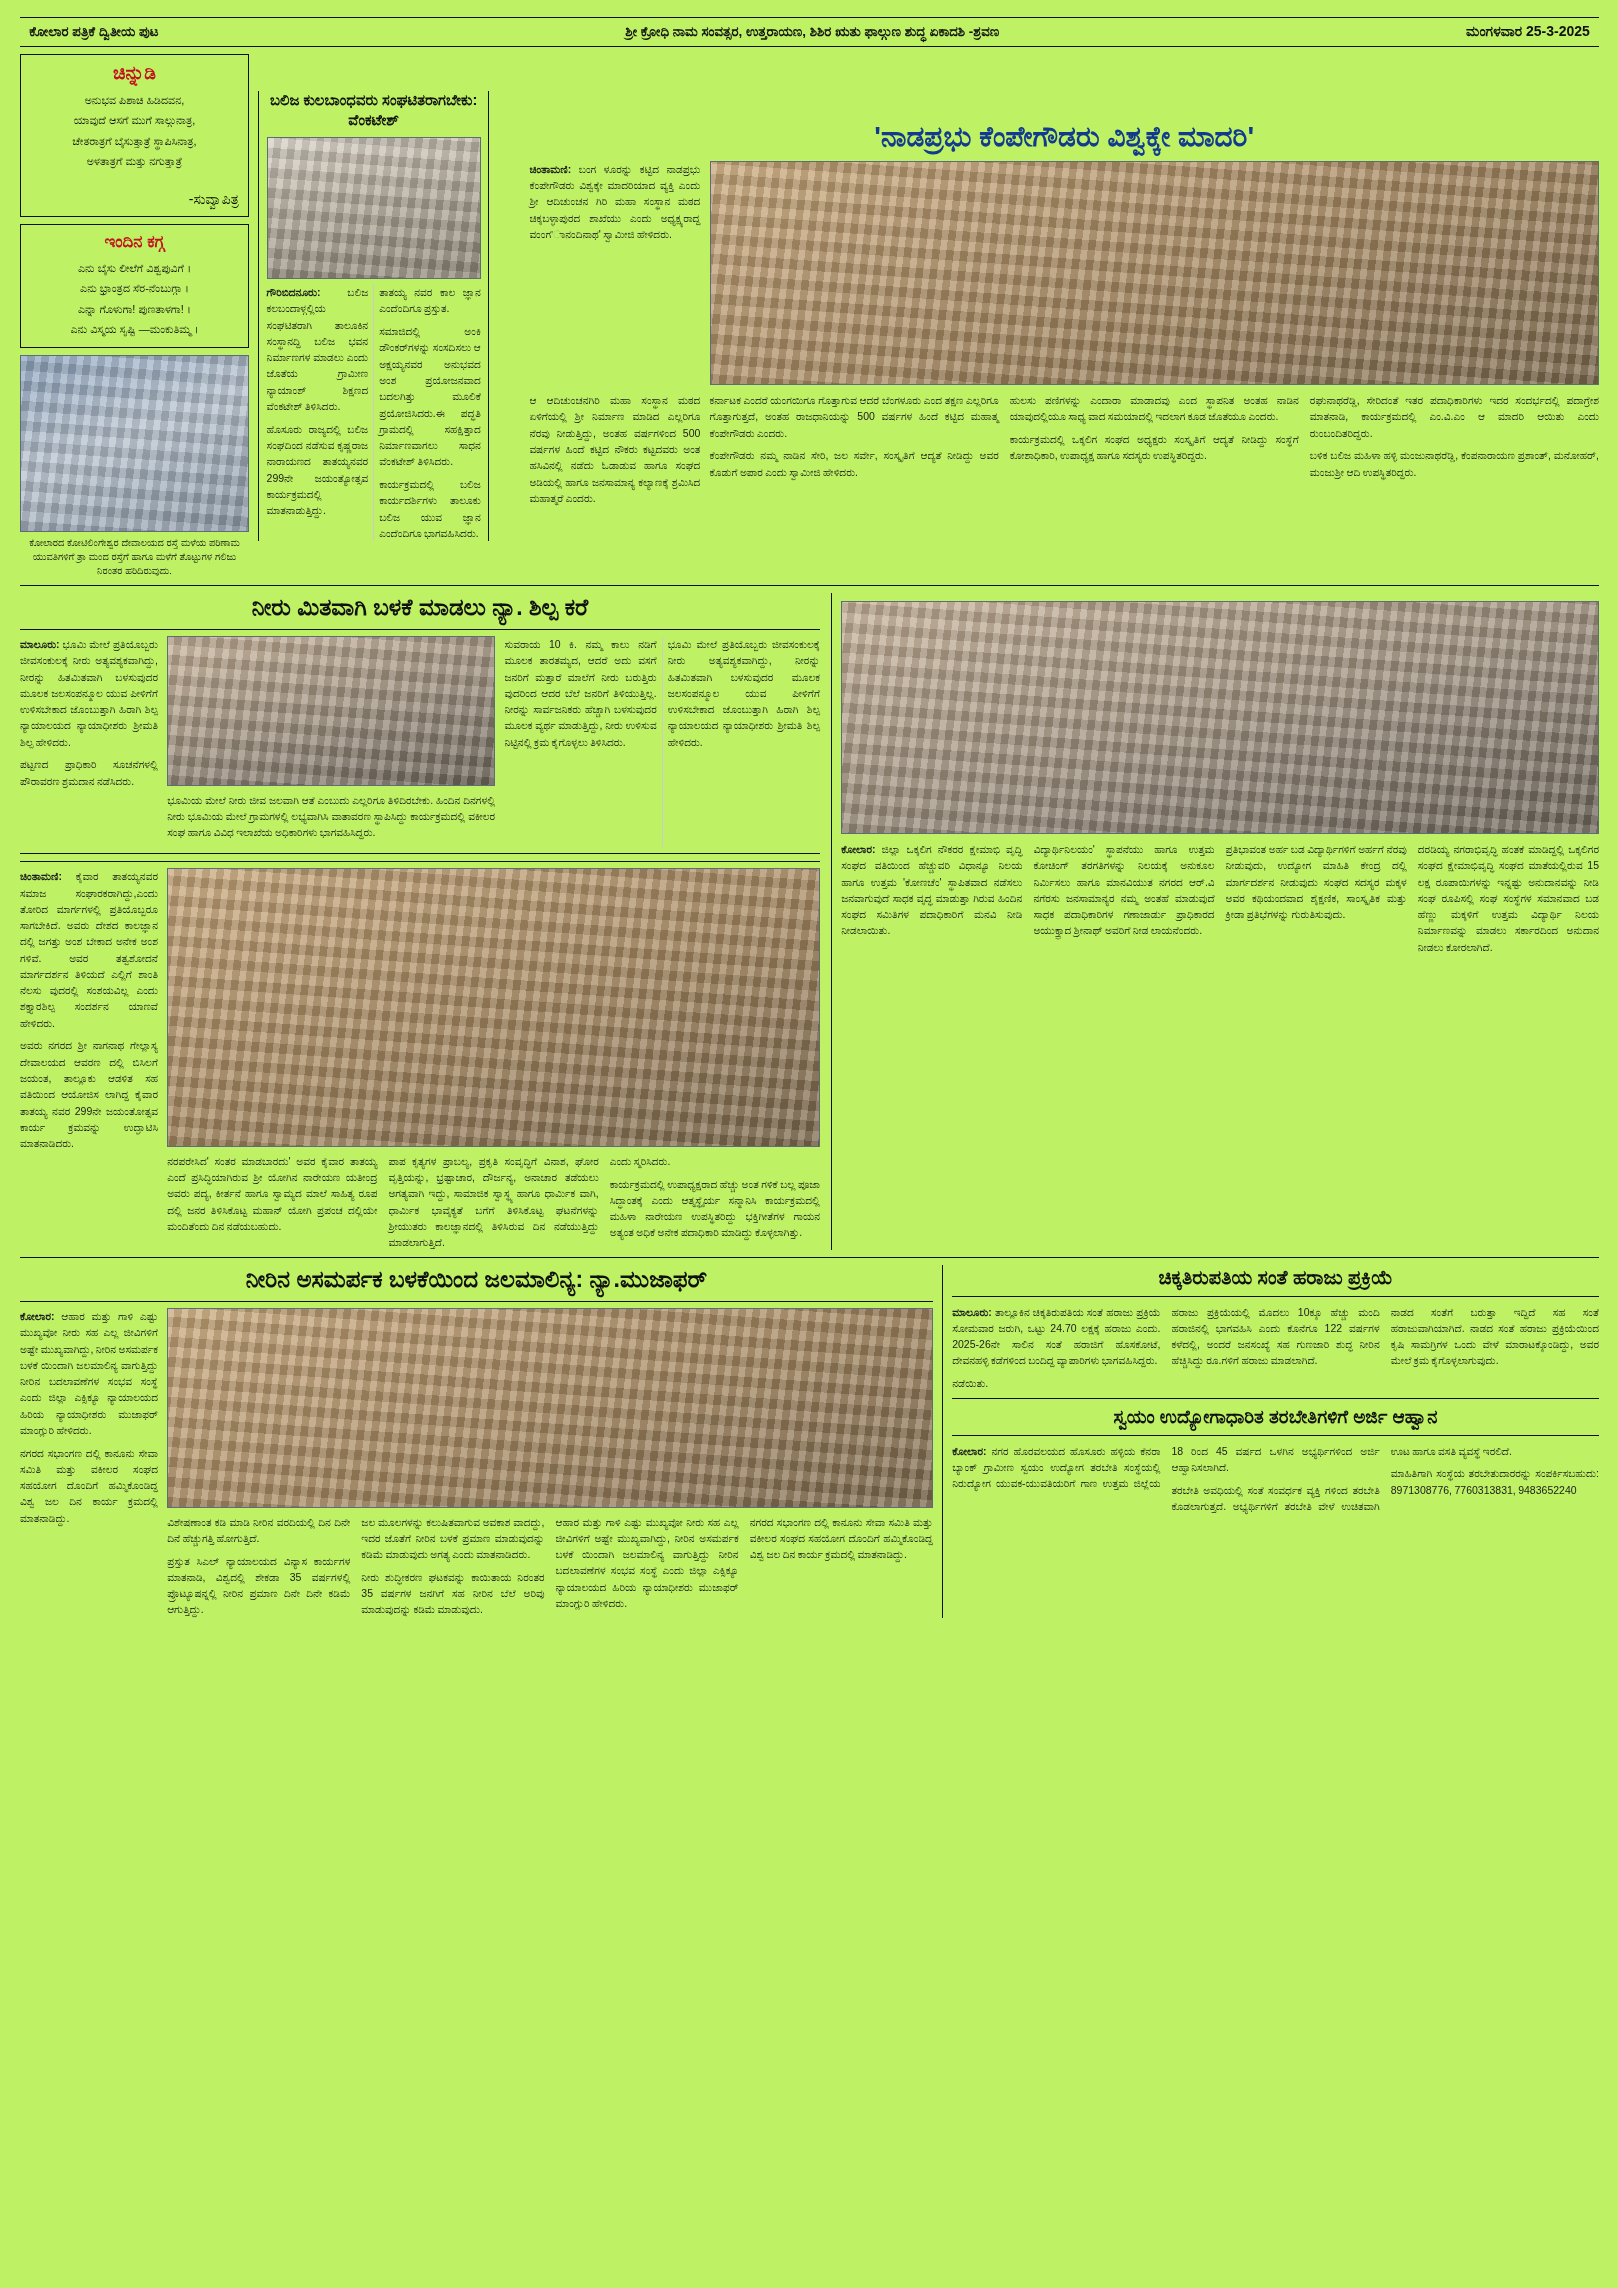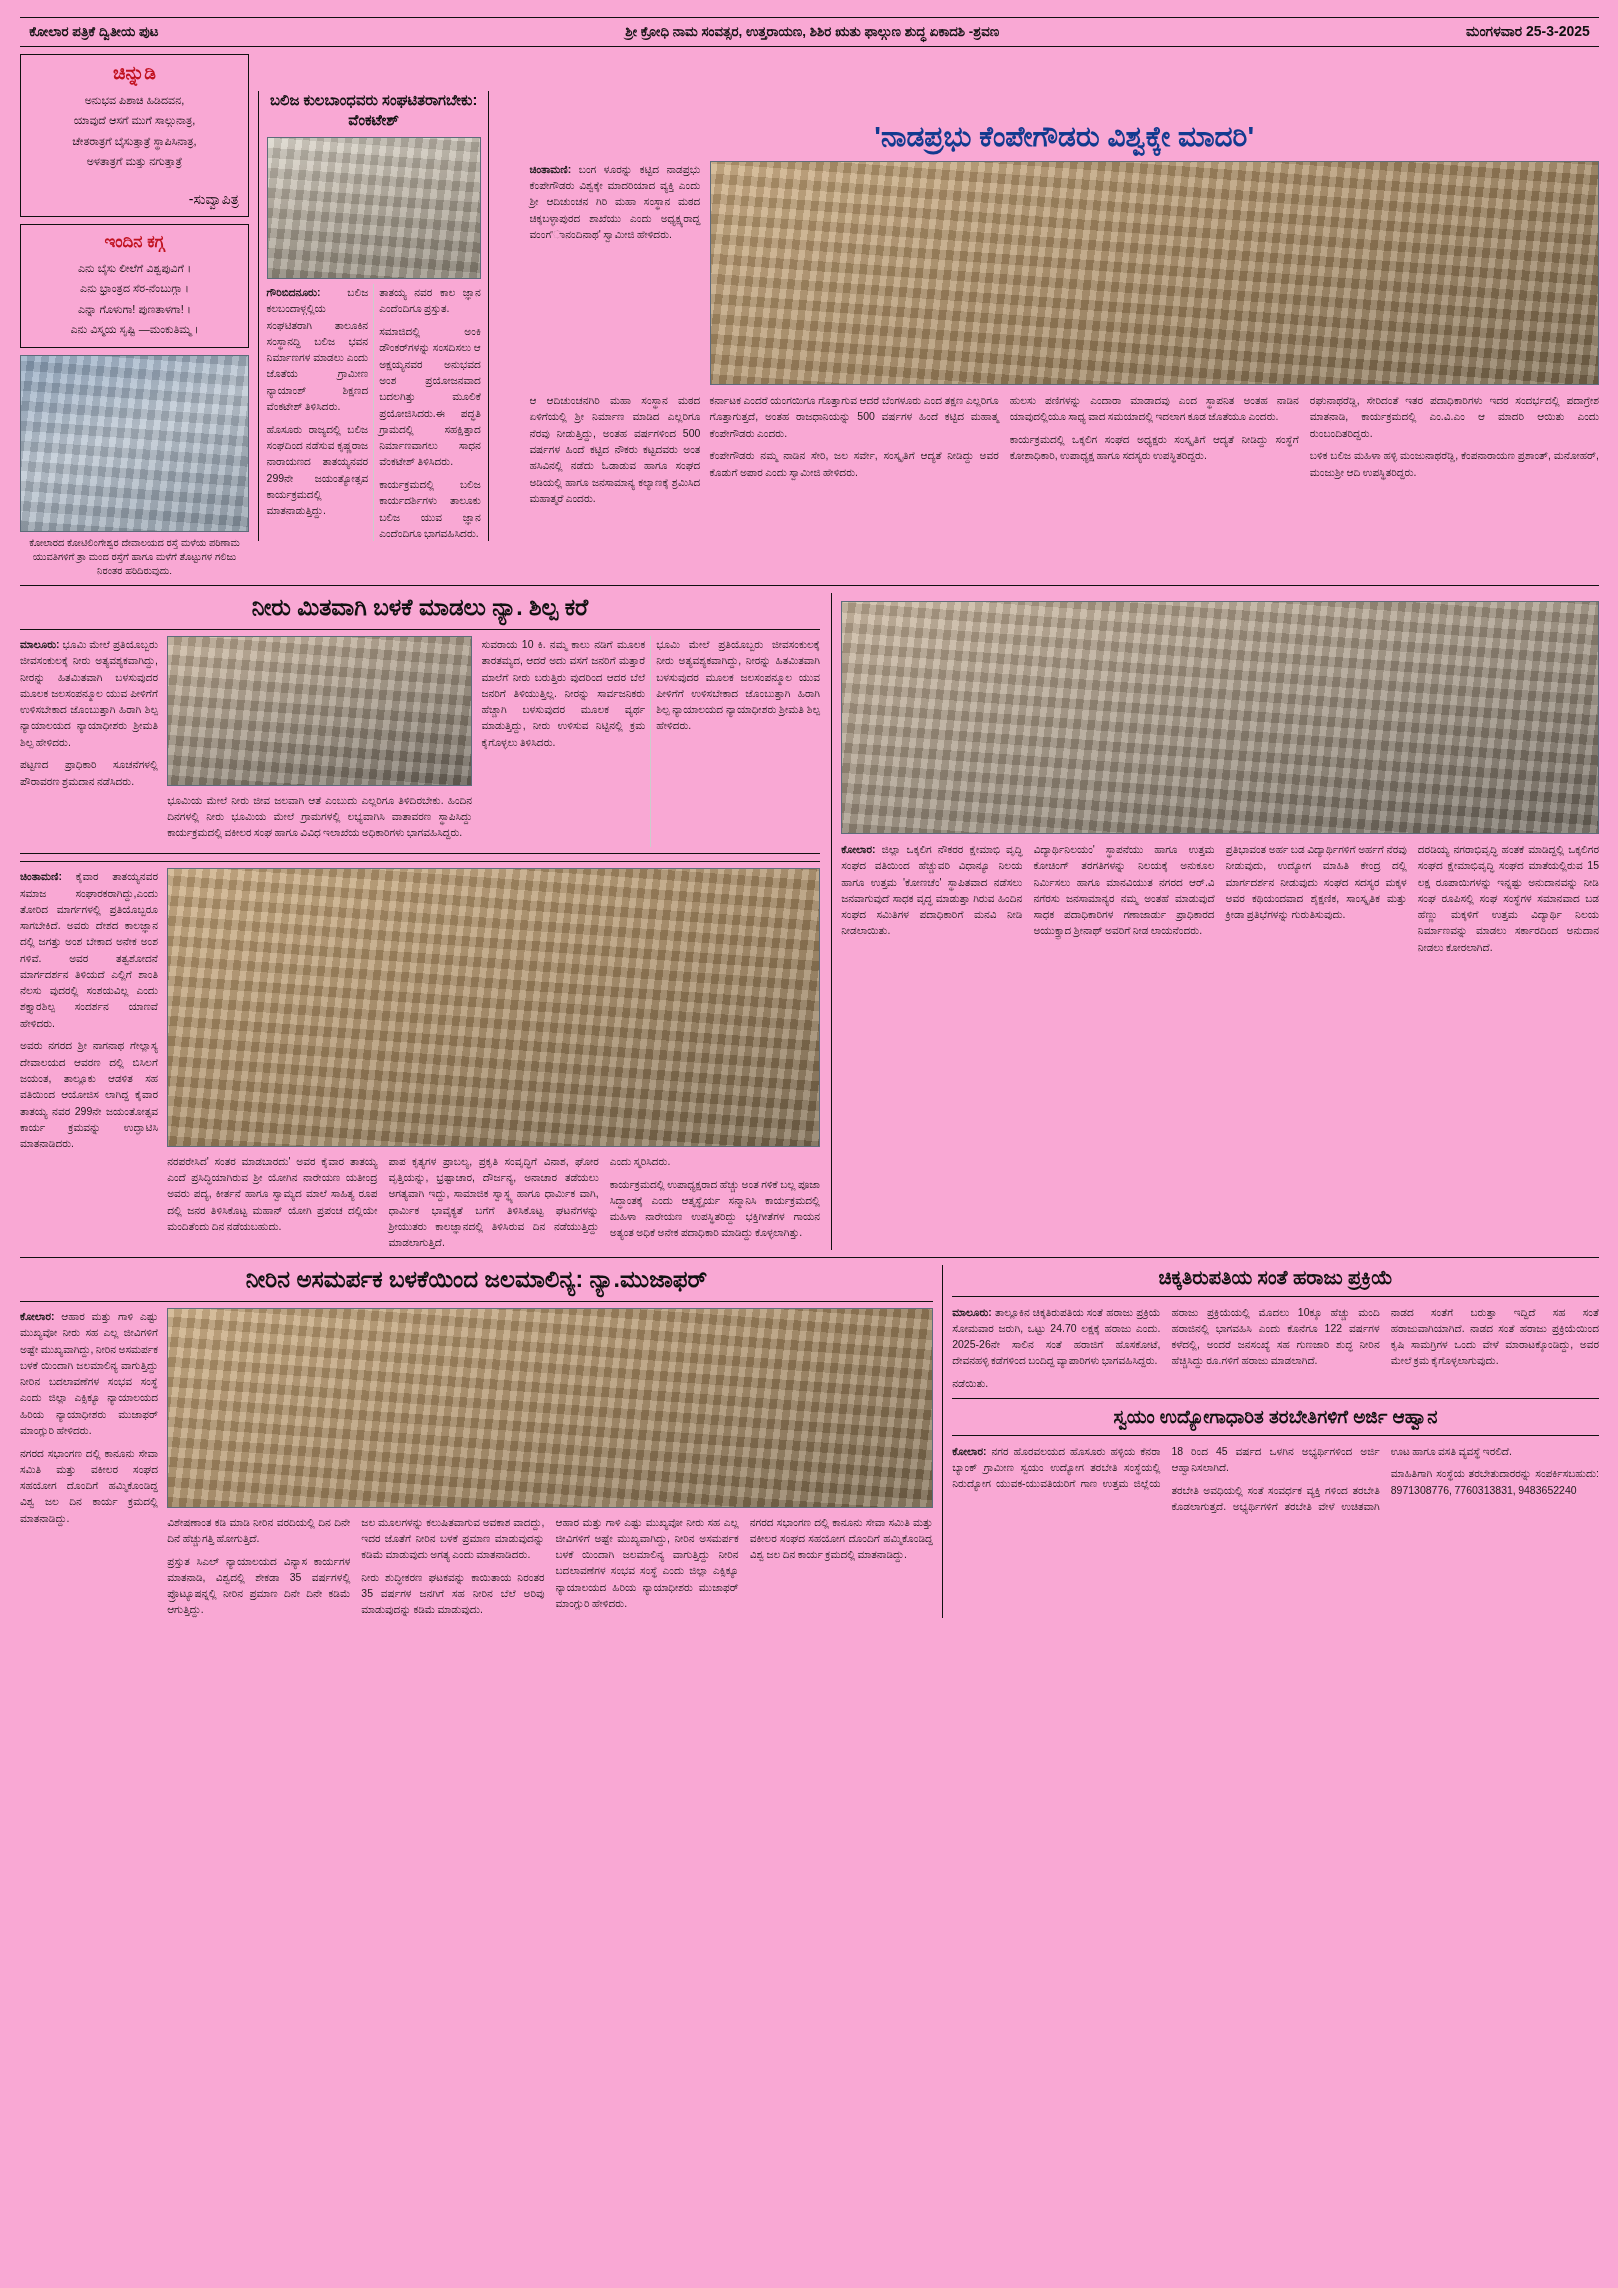--- a/index.html
+++ b/index.html
@@ -1,19 +1,19 @@
 <!DOCTYPE html>
 <html lang="kn" style="font-size:14.8px"><head>
 <meta charset="utf-8">
 <title>Newspaper Page</title>
 <style>
   html,body{margin:0;padding:0;background:#b9b9b9;}
   body{font-family:"Liberation Sans", sans-serif;}
   .page{
-    width:1619px;height:2289px;background:#f9a8d4;margin:0 auto;position:relative;
+    width:1619px;height:2289px;background:#bef264;margin:0 auto;position:relative;
     box-sizing:border-box;padding:16.6px 20px 13px 20px;
   }
   .masthead{
     border:0.9px solid #111;border-width:0.9px 0;
     display:flex;align-items:center;justify-content:space-between;
     padding:5.5px 9.2px;font-size:14px;font-weight:bold;color:#111;
   }
   .masthead .mh-left{font-size:13.4px;}
   .masthead .mh-center{font-size:13.4px;flex:1;text-align:center;}
   .masthead .mh-right{font-size:14px;}
@@ -152,21 +152,21 @@
 
     <div class="col" style="width:812px;border-right:0.9px solid #111;padding-right:11px;">
       <div class="blk-head">ನೀರು ಮಿತವಾಗಿ ಬಳಕೆ ಮಾಡಲು ನ್ಯಾ. ಶಿಲ್ಪ ಕರೆ</div>
       <div class="hr"></div>
       <div class="flex gap10">
         <div style="width:138px;" class="body-text">
           <p><span class="dateline">ಮಾಲೂರು:</span>
              <span>ಭೂಮಿ ಮೇಲೆ ಪ್ರತಿಯೊಬ್ಬರು ಜೀವಸಂಕುಲಕ್ಕೆ ನೀರು ಅತ್ಯವಶ್ಯಕವಾಗಿದ್ದು, ನೀರನ್ನು ಹಿತಮಿತವಾಗಿ ಬಳಸುವುದರ ಮೂಲಕ ಜಲಸಂಪನ್ಮೂಲ ಯುವ ಪೀಳಿಗೆಗೆ ಉಳಿಸಬೇಕಾದ ಜೊಂಬುತ್ತಾಗಿ ಹಿರಾಗಿ ಶಿಲ್ಪ ನ್ಯಾಯಾಲಯದ ನ್ಯಾಯಾಧೀಶರು ಶ್ರೀಮತಿ ಶಿಲ್ಪ ಹೇಳಿದರು.</span></p>
           <p>ಪಟ್ಟಣದ ಪ್ರಾಧಿಕಾರಿ ಸೂಚನೆಗಳಲ್ಲಿ ಪೌರಾವರಣ ಶ್ರಮದಾನ ನಡೆಸಿದರು.</p>
         </div>
-        <div style="width:305px;">
+        <div style="width:328px;">
           <div class="photo hall" style="height:148px;">
               <div class="pl"></div>
             </div>
           <div class="body-text mt6">
             <p>ಭೂಮಿಯ ಮೇಲೆ ನೀರು ಜೀವ ಜಲವಾಗಿ ಆತೆ ಎಂಬುದು ಎಲ್ಲರಿಗೂ ತಿಳಿದಿರಬೇಕು. ಹಿಂದಿನ ದಿನಗಳಲ್ಲಿ ನೀರು ಭೂಮಿಯ ಮೇಲೆ ಗ್ರಾಮಗಳಲ್ಲಿ ಲಭ್ಯವಾಗಿಸಿ ವಾತಾವರಣ ಸ್ಥಾಪಿಸಿದ್ದು ಕಾರ್ಯಕ್ರಮದಲ್ಲಿ ವಕೀಲರ ಸಂಘ ಹಾಗೂ ವಿವಿಧ ಇಲಾಖೆಯ ಅಧಿಕಾರಿಗಳು ಭಾಗವಹಿಸಿದ್ದರು.</p>
           </div>
         </div>
         <div style="flex:1;" class="body-text two-col">
           <p>ಸುವರಾಯ 10 ಕಿ. ನಮ್ಮ ಕಾಲು ನಡಿಗೆ ಮೂಲಕ ತಾರತಮ್ಯದ, ಆದರೆ ಅದು ವಸಗೆ ಜನರಿಗೆ ಮತ್ತಾರೆ ಮಾಲೆಗೆ ನೀರು ಬರುತ್ತಿರು ವುದರಿಂದ ಆದರ ಬೆಲೆ ಜನರಿಗೆ ತಿಳಿಯುತ್ತಿಲ್ಲ. ನೀರನ್ನು ಸಾರ್ವಜನಿಕರು ಹೆಚ್ಚಾಗಿ ಬಳಸುವುದರ ಮೂಲಕ ವ್ಯರ್ಥ ಮಾಡುತ್ತಿದ್ದು, ನೀರು ಉಳಿಸುವ ನಿಟ್ಟಿನಲ್ಲಿ ಕ್ರಮ ಕೈಗೊಳ್ಳಲು ತಿಳಿಸಿದರು.</p>
           <p>ಭೂಮಿ ಮೇಲೆ ಪ್ರತಿಯೊಬ್ಬರು ಜೀವಸಂಕುಲಕ್ಕೆ ನೀರು ಅತ್ಯವಶ್ಯಕವಾಗಿದ್ದು, ನೀರನ್ನು ಹಿತಮಿತವಾಗಿ ಬಳಸುವುದರ ಮೂಲಕ ಜಲಸಂಪನ್ಮೂಲ ಯುವ ಪೀಳಿಗೆಗೆ ಉಳಿಸಬೇಕಾದ ಜೊಂಬುತ್ತಾಗಿ ಹಿರಾಗಿ ಶಿಲ್ಪ ನ್ಯಾಯಾಲಯದ ನ್ಯಾಯಾಧೀಶರು ಶ್ರೀಮತಿ ಶಿಲ್ಪ ಹೇಳಿದರು.</p>

